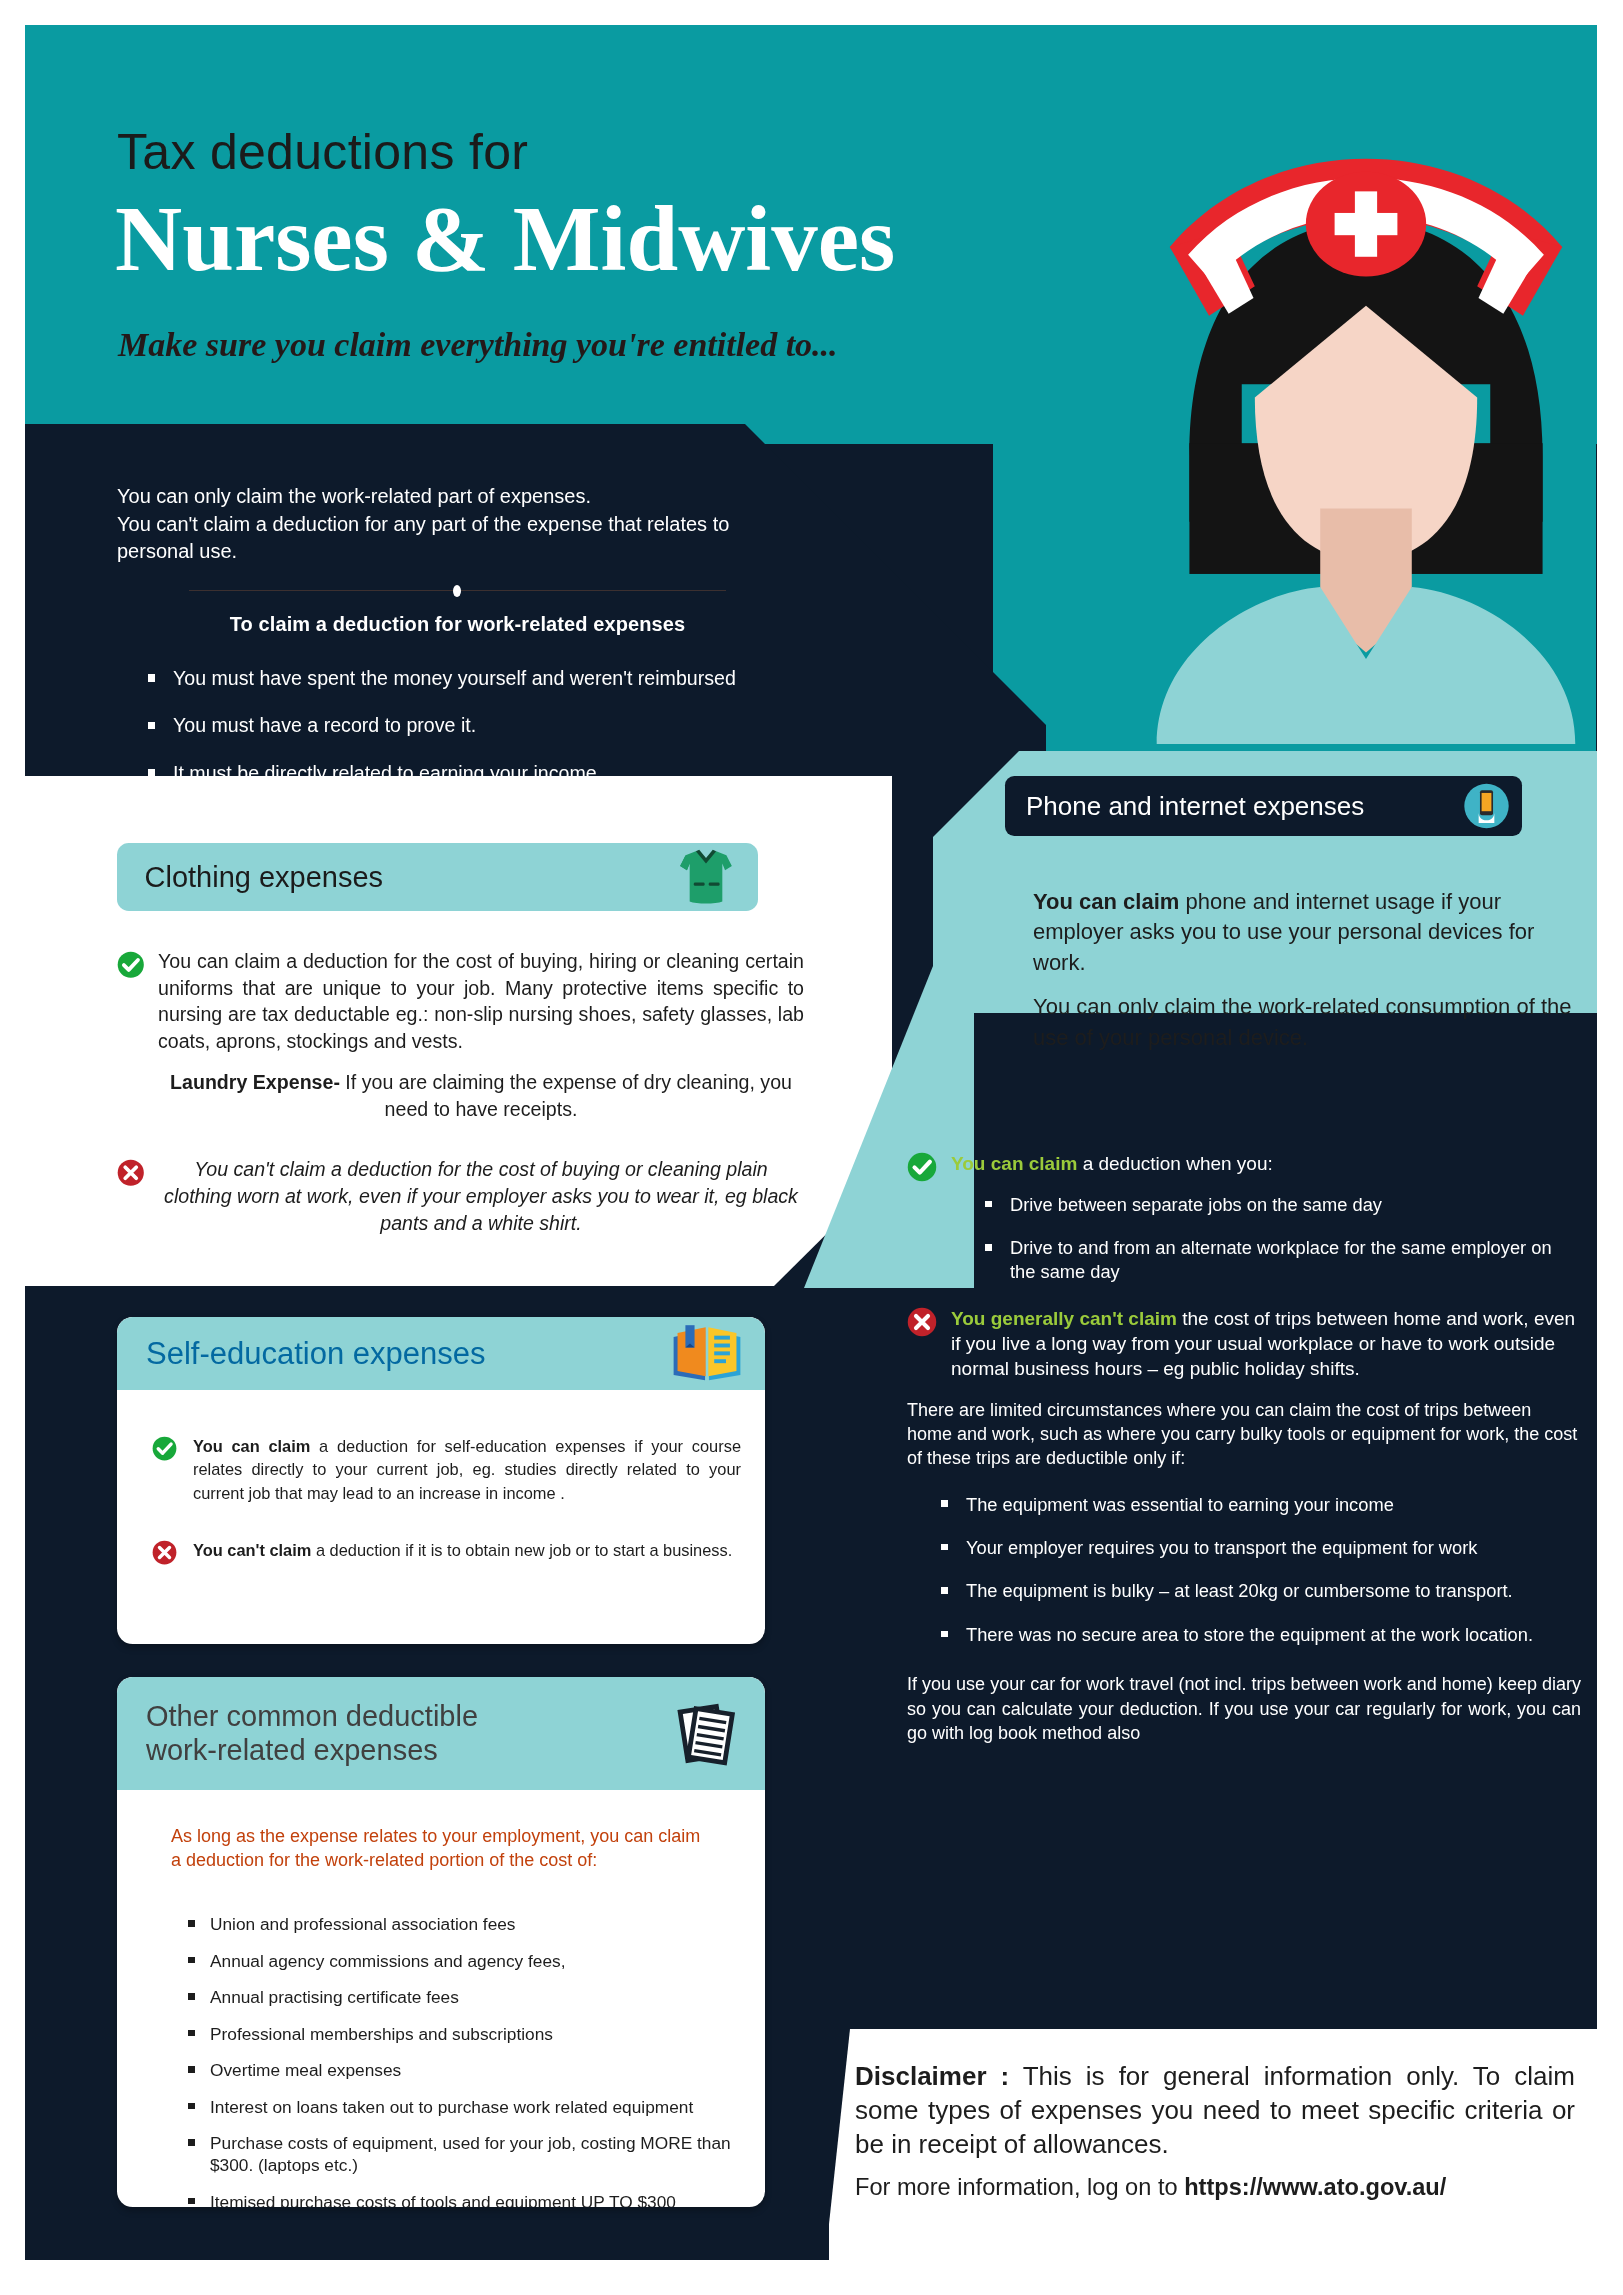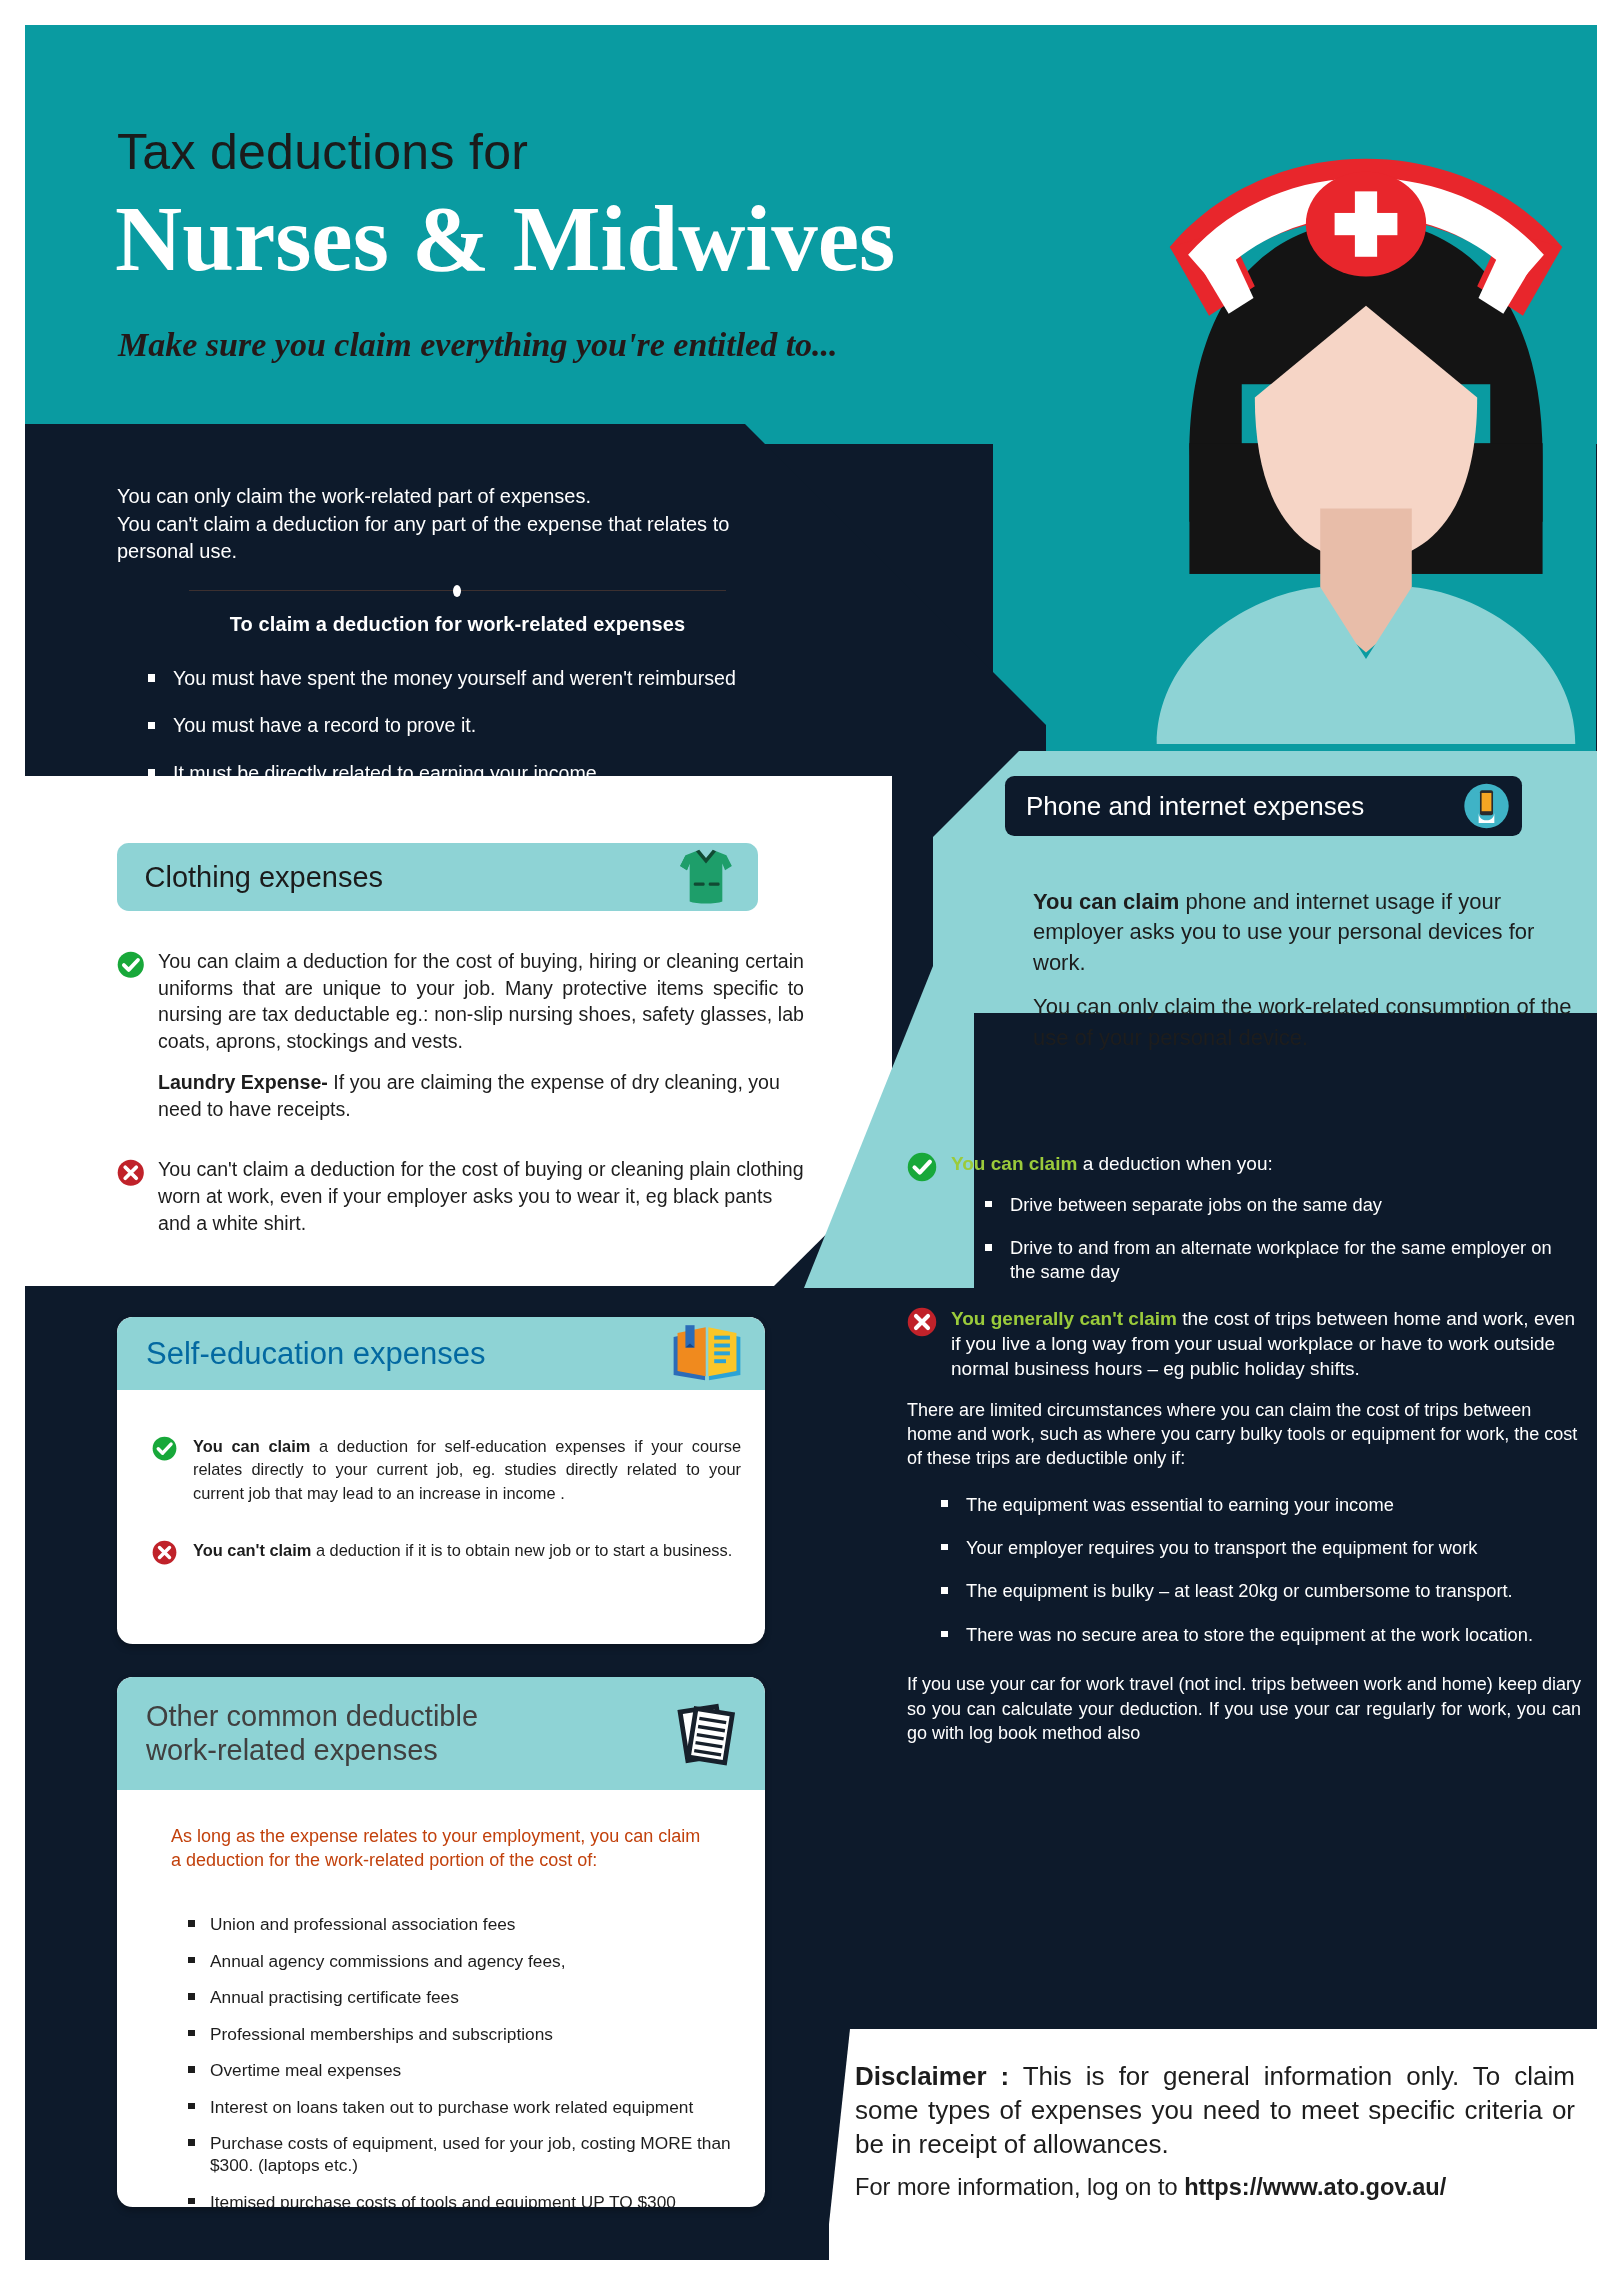--- a/index.html
+++ b/index.html
@@ -113,21 +113,21 @@
   }
   .sec-head .ic { position: absolute; right: 18.3px; top: 50%; transform: translateY(-50%); }
 
   
   #clothing-head { left: 92px; top: 818px; width: 641px; height: 68px; }
   #clothing-body { position: absolute; left: 92px; top: 923px; width: 687px; }
   #clothing-body .row { position: relative; padding-left: 41px; margin-bottom: 11.8px; }
   #clothing-body p {
     font-size: 19.6px; color: #1d1d1d; line-height: 1.36; text-align: justify;
   }
-  #clothing-body p.ragged { text-align: left; }
+  #clothing-body p.ragged { text-align: center; }
   #clothing-body .mark { position: absolute; left: 0; top: 2.6px; }
 
   
   #selfed-card {
     position: absolute; left: 92px; top: 1292px;
     width: 648px; height: 327px;
     background: #ffffff; border-radius: 15.7px; overflow: hidden;
     box-shadow: 0 3.3px 6.5px rgba(0,0,0,0.25);
   }
   #selfed-head {
@@ -317,21 +317,21 @@
 
   <div id="clothing-body">
     <div class="row">
       <svg class="mark g-check" width="27.5" height="27.5" viewBox="0 0 40 40">
         <circle cx="20" cy="20" r="19" fill="#18a83a"></circle>
         <path d="M10 20.5 L17 27.5 L30.5 13" stroke="#ffffff" stroke-width="5.5" fill="none" stroke-linecap="round" stroke-linejoin="round"></path>
       </svg>
       <p>You can claim a deduction for the cost of buying, hiring or cleaning certain uniforms that are unique to your job. Many protective items specific to nursing are tax deductable eg.: non-slip nursing shoes, safety glasses, lab coats, aprons, stockings and vests.</p>
       <p class="ragged" style="margin-top:14.4px;"><b>Laundry Expense-</b><span> If you are claiming the expense of dry cleaning, you need to have receipts.</span></p>
     </div>
-    <div class="row" style="margin-top:34px;">
+    <div class="row" style="margin-top:34px;font-style:italic;">
       <svg class="mark g-cross" width="27.5" height="27.5" viewBox="0 0 40 40">
         <circle cx="20" cy="20" r="19" fill="#c0222a"></circle>
         <path d="M12 12 L28 28 M28 12 L12 28" stroke="#ffffff" stroke-width="5.5" stroke-linecap="round"></path>
       </svg>
       <p class="ragged">You can't claim a deduction for the cost of buying or cleaning plain clothing worn at work, even if your employer asks you to wear it, eg black pants and a white shirt.</p>
     </div>
   </div>
 
   <div id="selfed-card">
     <div id="selfed-head">

